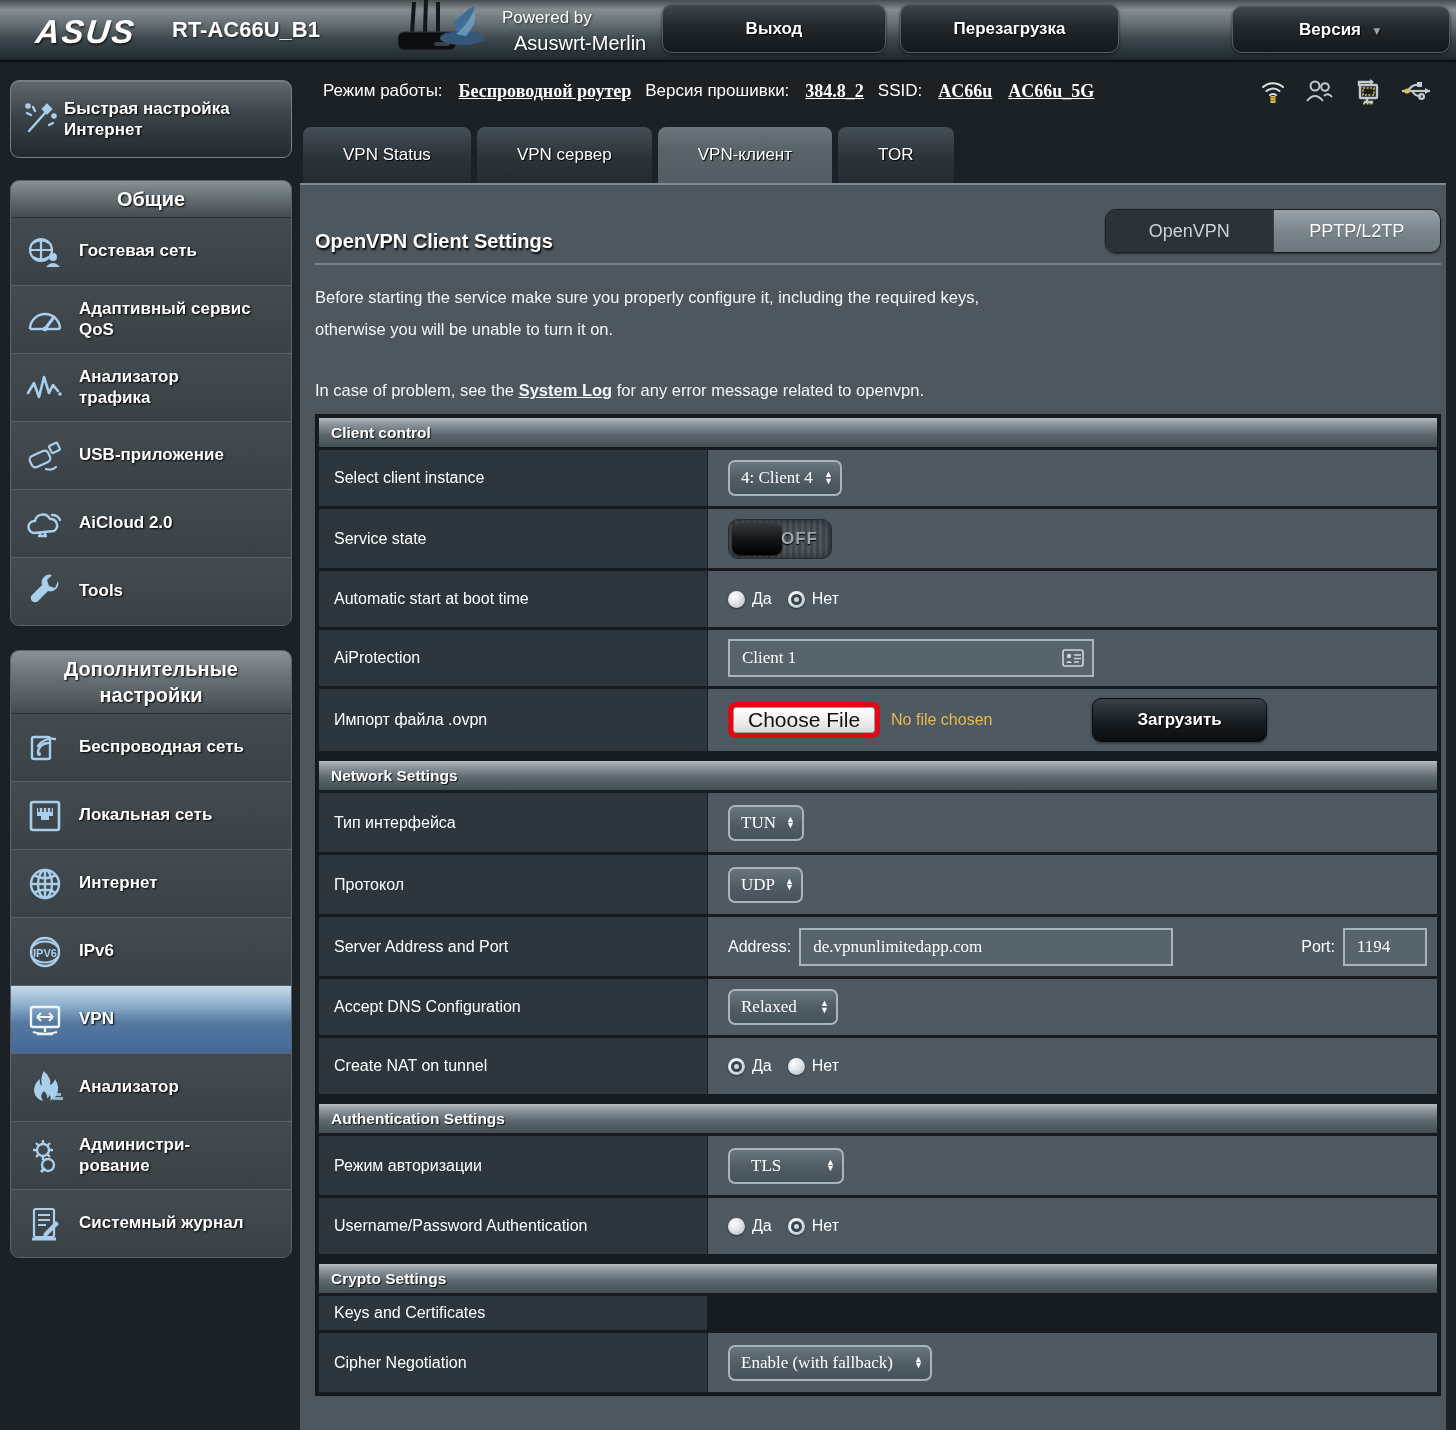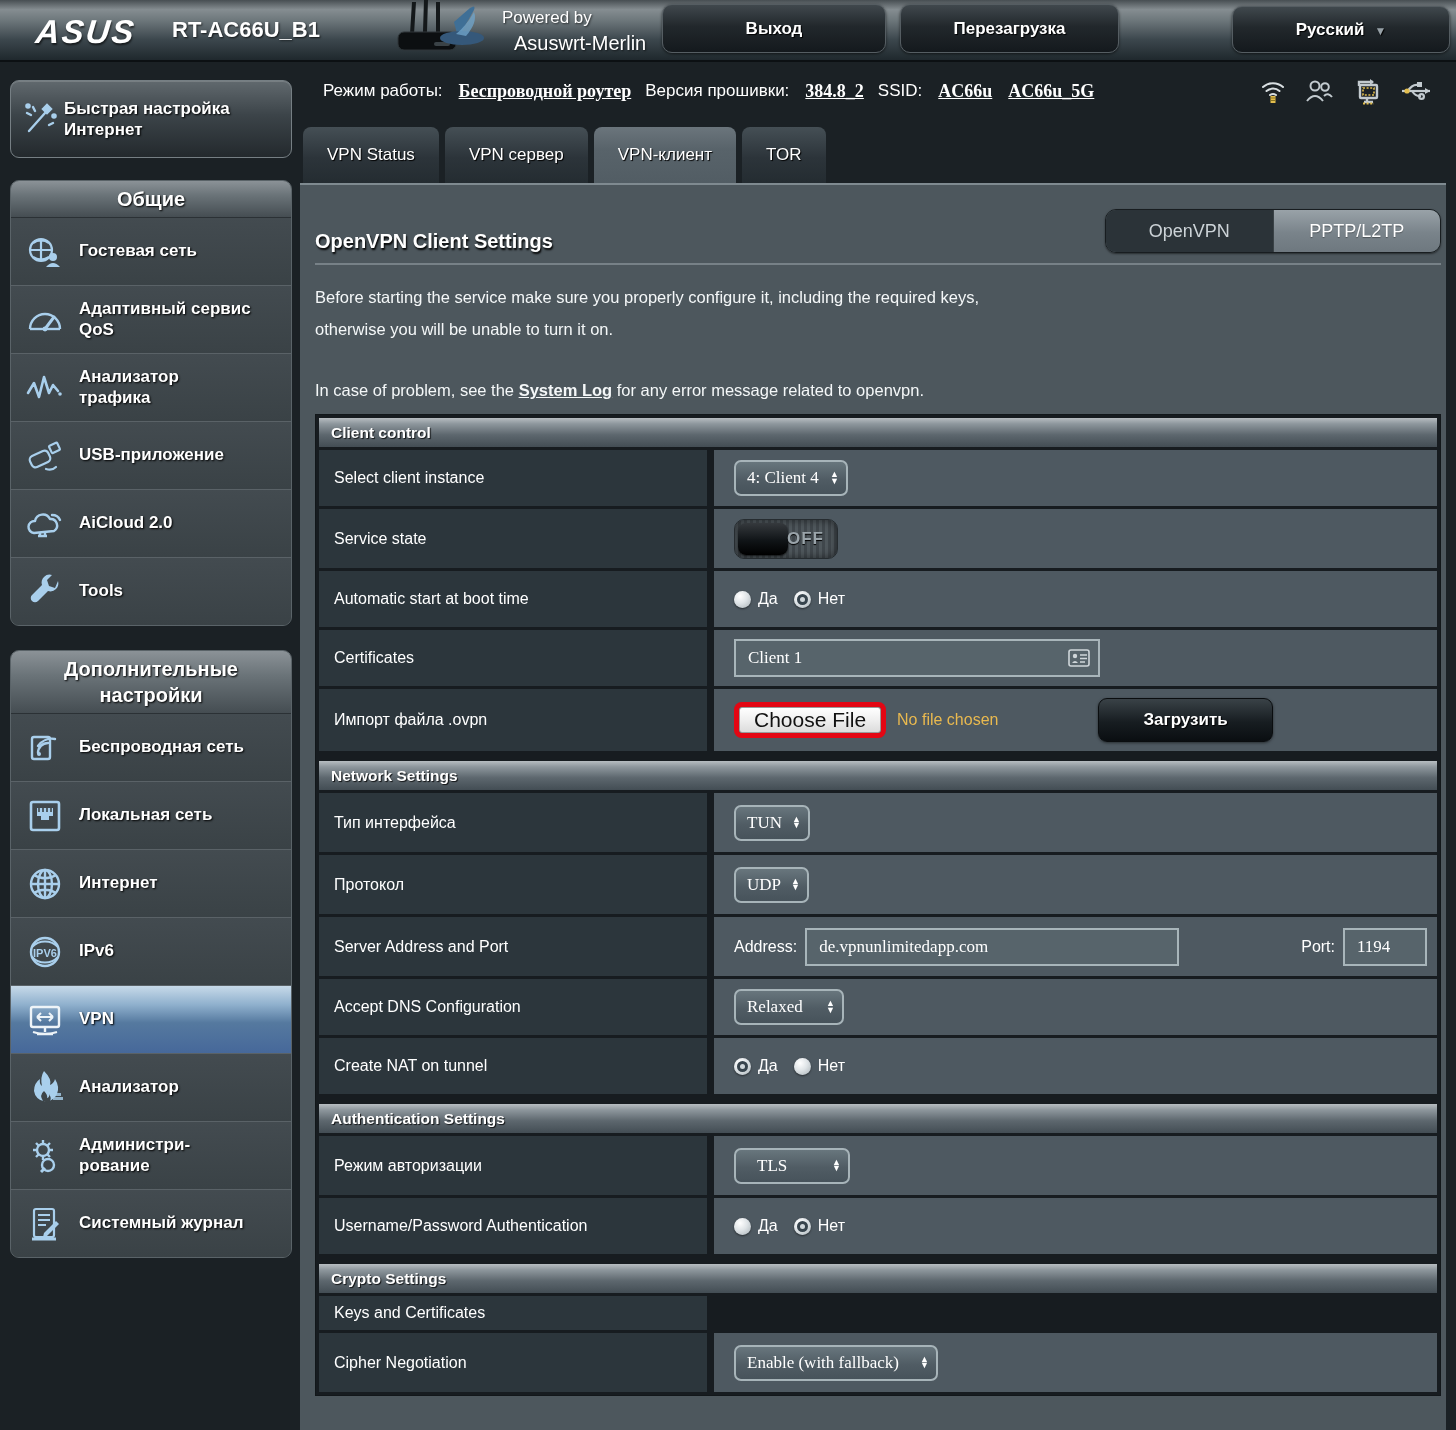--- a/index.html
+++ b/index.html
@@ -66,21 +66,21 @@
   
   .main{flex:1;min-width:0;box-sizing:border-box;padding:0 10px 0 0;}
   .infobar{height:58px;display:flex;align-items:center;padding-left:23px;font-size:17px;}
   .infobar .seg{margin-right:10px;white-space:nowrap;}
   .ib-link{font-family:"Liberation Serif",serif;font-weight:bold;font-size:18px;text-decoration:underline;color:#fff;cursor:pointer;margin-left:6px;}
   .status-icons{margin-left:auto;display:flex;gap:17px;margin-right:12px;align-items:center;}
   .status-icons>span{cursor:pointer;display:flex;}
   
   .tabs{display:flex;gap:6px;margin:7px 0 0 3px;align-items:flex-end;}
   .tab{
-    height:56px;padding:0 24px;display:flex;align-items:center;
+    height:56px;padding:0 40px;display:flex;align-items:center;
     font-size:17px;color:#fff;cursor:pointer;
     border-radius:8px 8px 0 0;
     background:linear-gradient(180deg,#454f55 0%,#2c343a 55%,#242c31 100%);
     text-shadow:1px 1px 1px #000;
   }
   .tab.active{background:linear-gradient(180deg,#6b757c 0%,#58636a 40%,#525d64 100%);}
   
   .panel{
     background:#4d575d;border-top:2px solid #7f8a90;
     min-height:1248px;box-sizing:border-box;padding:0 3px 40px 15px;
@@ -99,21 +99,21 @@
   .intro2{margin-top:36px;font-size:16.5px;color:#f4f7f8;}
   .intro2 .syslog{font-weight:bold;text-decoration:underline;cursor:pointer;}
   
   .settings-table{margin:14px 2px 0 0;background:#171c20;border:1px solid #12171a;padding:3px;display:flex;flex-direction:column;gap:3px;}
   .sec-head{
     min-height:29px;display:flex;align-items:center;padding-left:12px;
     font-size:15.5px;font-weight:bold;text-shadow:1px 1px 1px rgba(0,0,0,.8);
     background:linear-gradient(180deg,#b7bdc1 0%,#8e979d 20%,#5d676e 58%,#434d54 100%);
   }
   .sec-head.gap{margin-top:7px;}
-  .row{display:flex;gap:7px;}
+  .row{display:flex;gap:1px;}
   .row .lbl{
     flex:0 0 388px;box-sizing:border-box;background:#2c363c;
     display:flex;align-items:center;padding:8px 10px 8px 15px;font-size:16px;
   }
   .row .val{
     flex:1;min-width:0;background:#4e5961;display:flex;align-items:center;
     padding:9px 10px 9px 20px;box-sizing:border-box;min-height:56px;
   }
   .row.tall .val{min-height:59px;}
   
@@ -189,21 +189,21 @@
       <path d="M60 34 Q70 26 78 12 Q82 22 70 36 Z" fill="#6fa3c8" opacity=".8"></path>
     </svg>
   </div>
   <div class="powered">
     <div class="l1">Powered by</div>
     <div class="l2">Asuswrt-Merlin</div>
   </div>
   <button class="hdr-btn btn-logout">Выход</button>
   <button class="hdr-btn btn-reboot">Перезагрузка</button>
   <button class="hdr-btn btn-lang">
-    <span>Русский</span>
+    <span>Версия</span>
     <span class="lang-caret">▼</span>
   </button>
 </div>
 
 <div class="layout">
 
   <div class="sidebar">
     <div class="qis-btn">
       <span class="icn">
         <svg width="44" height="44" viewBox="0 0 44 44" fill="none" stroke="#a9cfec" stroke-width="2.4">
@@ -494,21 +494,21 @@
           <div class="lbl">Automatic start at boot time</div>
           <div class="val">
             <span class="radio"></span>
             <span class="rlabel">Да</span>
             <span class="radio sel"></span>
             <span class="rlabel">Нет</span>
           </div>
         </div>
 
         <div class="row">
-          <div class="lbl">Certificates</div>
+          <div class="lbl">AiProtection</div>
           <div class="val">
             <span class="text-field" style="width:366px;">
               <input type="text" value="Client 1" style="">
               <svg width="22" height="18" viewBox="0 0 22 18">
                 <rect x="1" y="1" width="20" height="16" rx="2" fill="none" stroke="#cfd6da" stroke-width="1.6"></rect>
                 <circle cx="7" cy="7" r="2.2" fill="#cfd6da"></circle>
                 <path d="M4 14 q3 -4 6 0" fill="#cfd6da"></path>
                 <path d="M12 6 h7 M12 9.5 h7 M12 13 h5" stroke="#cfd6da" stroke-width="1.4"></path>
               </svg>
             </span>

